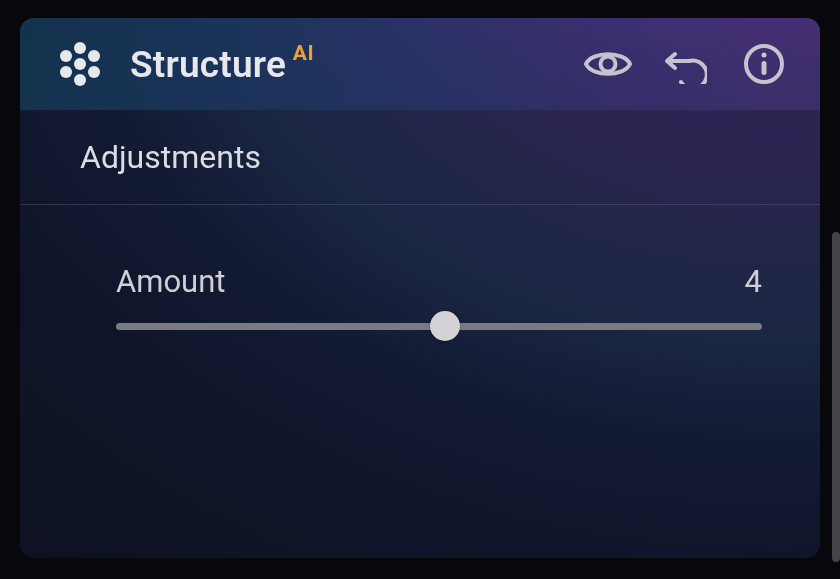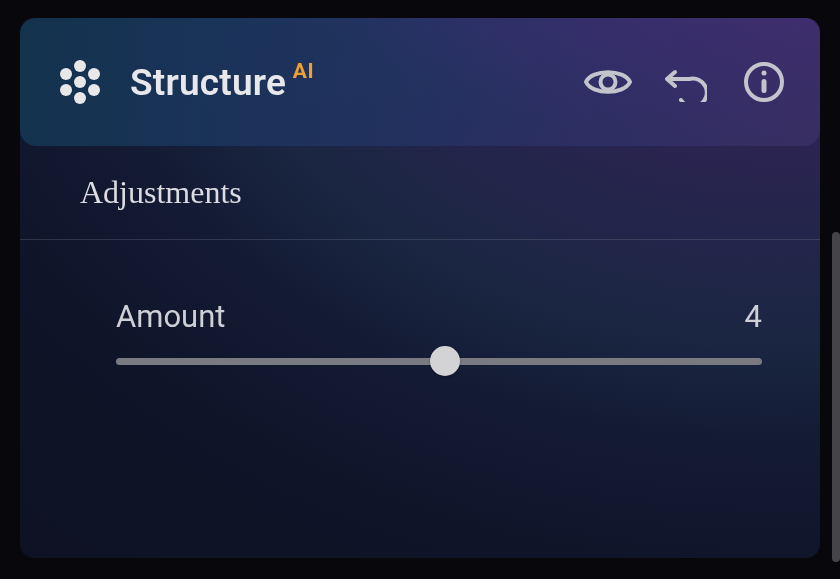--- a/index.html
+++ b/index.html
@@ -26,37 +26,36 @@
         #3b265a 0%,
         #2c2452 25%,
         #1a2642 48%,
         #131a33 60%,
         #0f1428 75%,
         #0d1122 100%);
     overflow: hidden;
     position: relative;
   }
   .header {
-    height: 128px;
+    height: 92px;
     display: flex;
     align-items: center;
     padding: 0 34px 0 38px;
     background:
       radial-gradient(ellipse 900px 500px at 90% -140%,
         rgba(110,60,160,0.55) 0%,
         rgba(70,50,130,0.35) 35%,
         rgba(30,60,100,0.15) 60%,
         transparent 80%),
       linear-gradient(95deg,
         #13334d 0%,
         #1a3258 25%,
         #24305f 50%,
         #2f2c62 70%,
         #3c2b63 100%);
-    border-radius: 16px;
   }
   .title-wrap {
     display: flex;
     align-items: center;
     gap: 28px;
     flex: 1;
   }
   .flower-icon {
     width: 44px;
     height: 44px;
@@ -109,21 +108,20 @@
     border-bottom: 1px solid rgba(160,160,175,0.22);
   }
   .tab {
     font-size: 32px;
     font-weight: 400;
     color: #787885;
     cursor: pointer;
   }
   .tab.active {
     color: #dcdce2;
-    font-family: Liberation Serif, serif;
   }
 
   .body {
     padding: 58px 58px 0 96px;
   }
   .slider-group {
     margin-bottom: 54px;
   }
   .slider-row {
     display: flex;

